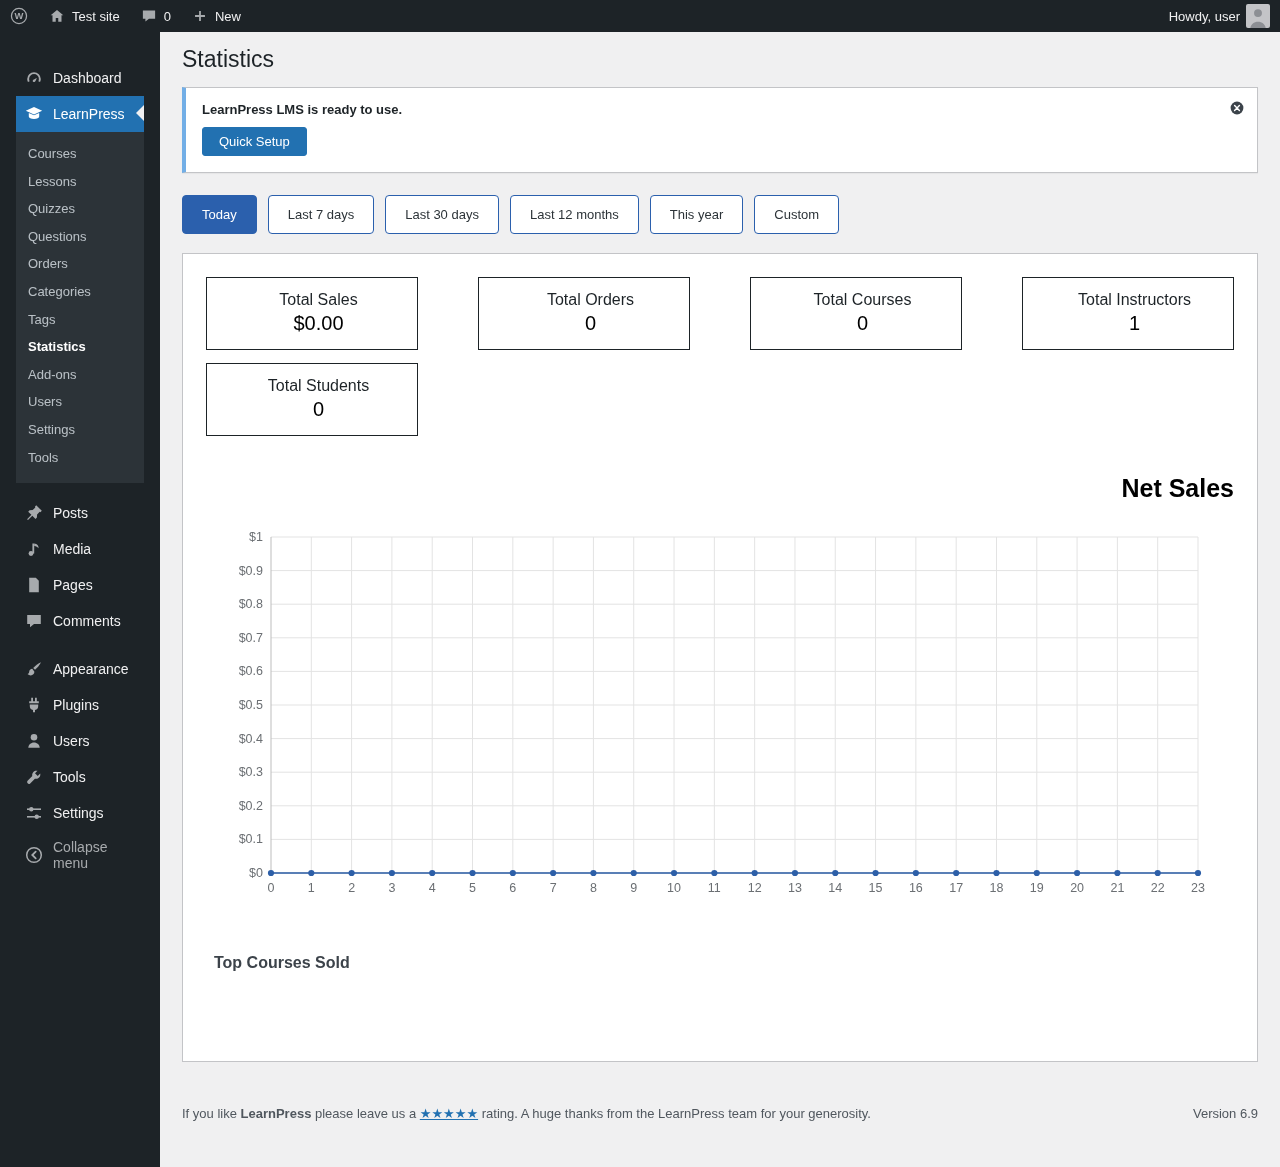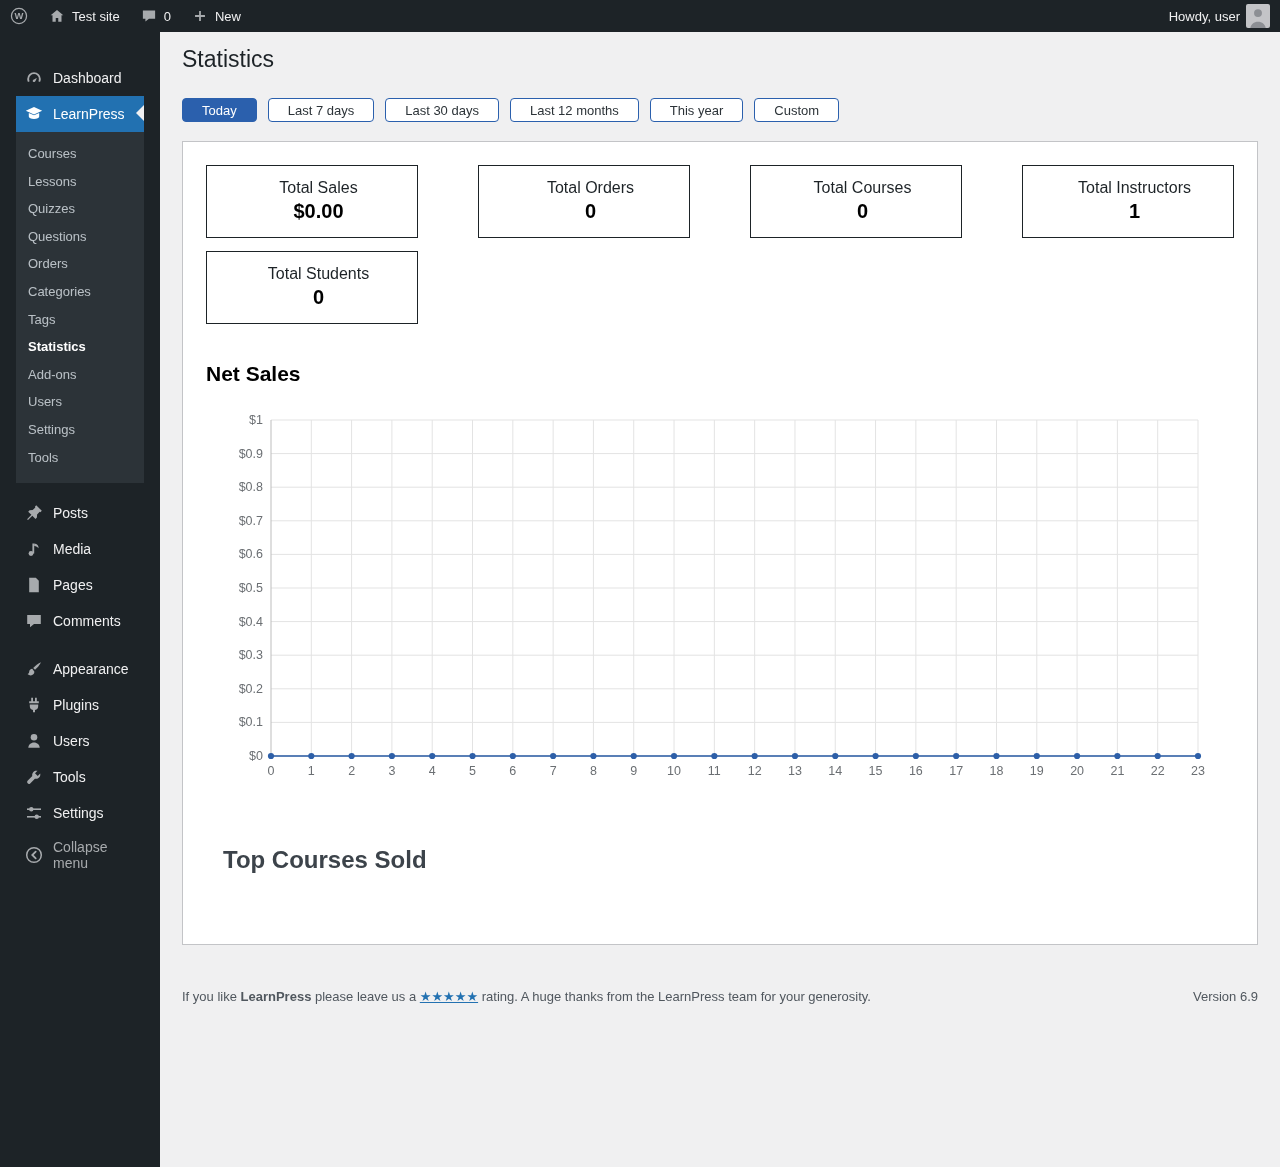--- a/index.html
+++ b/index.html
@@ -75,36 +75,36 @@
   .tab{
     display:inline-block;padding:9px 16px;margin:0 5px -1px 0;
     font-size:14px;font-weight:600;color:#50575e;text-decoration:none;cursor:pointer;
     background:#dcdcde;border:1px solid #c3c4c7;
   }
   .tab.active{background:#fff;color:#111;border-bottom:1px solid #fff}
   
   .filters{display:flex;gap:11px;margin:21px 0 19px 0}
   .filter{
     background:#fff;border:1px solid var(--active-filter-blue,#2b60ad);border-radius:4px;
-    font-size:13px;color:#2c3338;padding:0 19px;height:24px;cursor:pointer;font-family:inherit;
+    font-size:13px;color:#2c3338;padding:0 19px;height:39px;cursor:pointer;font-family:inherit;
   }
   .filter.active{background:var(--active-filter-blue,#2b60ad);color:#fff}
   
   .panel{background:#fff;border:1px solid #c3c4c7;padding:23px;margin-bottom:0}
   .stats{display:grid;grid-template-columns:repeat(4,212px);justify-content:space-between;row-gap:13px}
   .stat-card{border:1px solid #1d2327;text-align:center;padding:13px 8px 14px 21px;background:#fff}
   .stat-label{font-size:16px;color:#1d2327;margin-bottom:3px}
-  .stat-value{font-size:20px;font-weight:bold;color:#000}
-  .chart-title{text-align:left;font-size:21px;font-weight:bold;color:#000;margin:38px 0 24px 0}
+  .stat-value{font-size:20px;font-weight:normal;color:#000}
+  .chart-title{text-align:right;font-size:25px;font-weight:bold;color:#000;margin:38px 0 24px 0}
   #chart{width:1030px}
   #chart text{font-family:"Liberation Sans","DejaVu Sans",sans-serif;font-size:12.5px;fill:#6b6f73}
   
   .two-col{display:grid;grid-template-columns:1fr 1fr;margin-top:40px}
   .col{min-height:92px}
-  .col h2{margin:17px;font-size:24px;font-weight:bold;color:#3c434a}
+  .col h2{margin:8px;font-size:16px;font-weight:bold;color:#3c434a}
   .col-right{border-left:1px solid #d5d5d5;padding-left:22px}
   
   .footerbar{display:flex;justify-content:space-between;align-items:flex-end;padding:44px 0 14px 0;font-size:13px;color:#50575e}
   .footerbar p{margin:0}
   .stars{color:var(--accent-blue,#2271b1);text-decoration:underline;cursor:pointer}
 </style>
 </head>
 <body>
 
 <div class="adminbar">
@@ -328,20 +328,30 @@
           </span>
           <span>Collapse menu</span>
         </a>
       </li>
     </ul>
 </div>
 
 <div class="content">
   <h1 class="page-title">Statistics</h1>
 
+  <div class="notice">
+    <p class="notice-msg">LearnPress LMS is ready to use.</p>
+    <button class="btn-primary">Quick Setup</button>
+    <span class="dismiss">
+        <svg viewBox="0 0 20 20">
+          <circle cx="10" cy="10" r="8" fill="currentColor"></circle>
+          <path d="M7 7l6 6M13 7l-6 6" stroke="#fff" stroke-width="1.8" stroke-linecap="round"></path>
+        </svg>
+      </span>
+  </div>
 
 
   <div class="filters" id="filters">
       <button class="filter active">Today</button>
       <button class="filter">Last 7 days</button>
       <button class="filter">Last 30 days</button>
       <button class="filter">Last 12 months</button>
       <button class="filter">This year</button>
       <button class="filter">Custom</button>
     </div>

